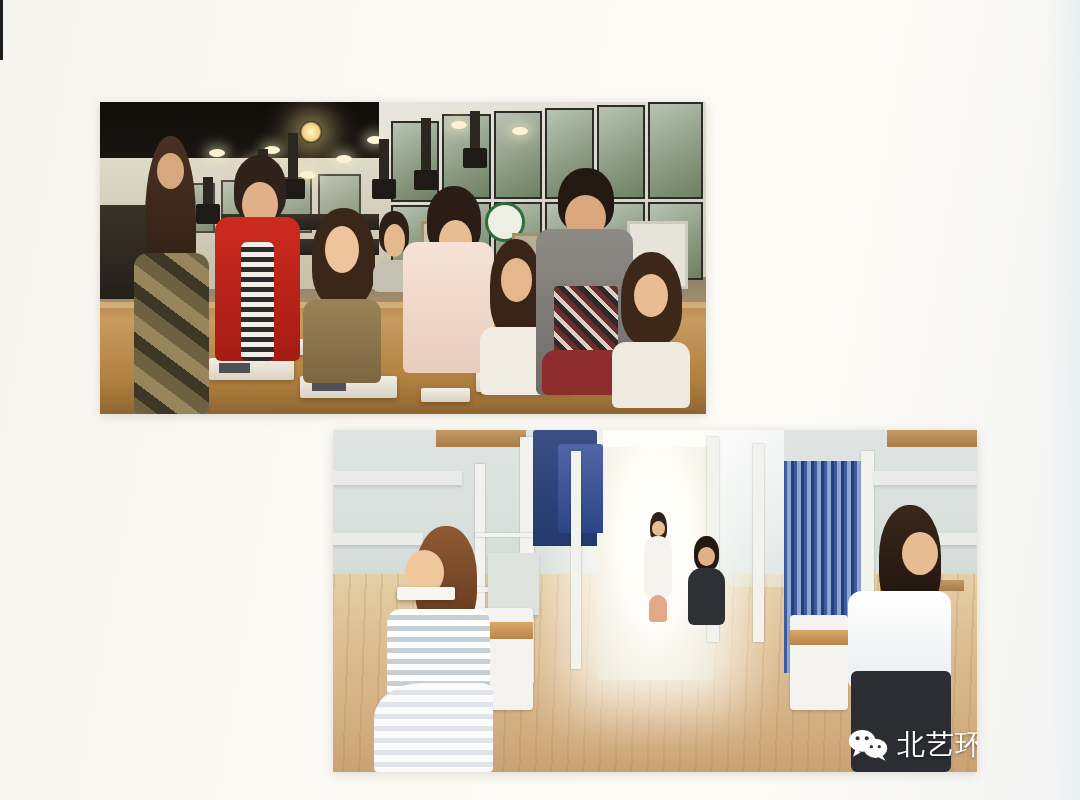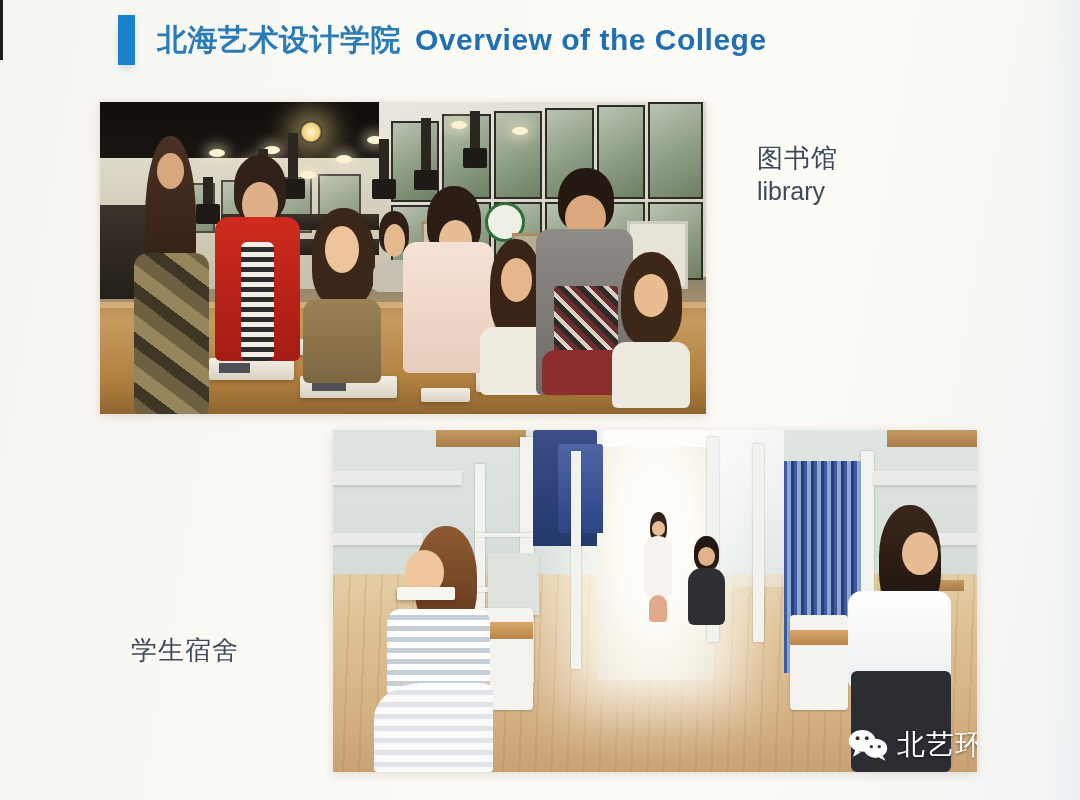--- a/index.html
+++ b/index.html
@@ -276,26 +276,20 @@
   }
 </style>
 </head>
 <body>
 
 <div class="slide">
 
   <div class="edge-left"></div>
   <div class="edge-right-wash"></div>
 
-  <div class="title-row">
-    <div class="title-bar"></div>
-    <div class="title-text">
-      <span class="title-cn">北海艺术设计学院</span><span class="title-en">Overview of the College</span>
-    </div>
-  </div>
 
   <div class="photo photo-library">
     <div class="lib">
       <div class="lib-ceiling"></div>
 
       <div class="lib-window-wall"></div>
       <div class="lib-glass" style="left:48%;top:6%;width:8%;height:26%;"></div>
       <div class="lib-glass" style="left:56.5%;top:4%;width:8%;height:27%;"></div>
       <div class="lib-glass" style="left:65%;top:3%;width:8%;height:28%;"></div>
       <div class="lib-glass" style="left:73.5%;top:2%;width:8%;height:29%;"></div>
@@ -406,24 +400,20 @@
       </div>
 
       <div class="person" style="left:84%;top:48%;width:14%;height:50%;">
         <div class="p-hair" style="left:14%;top:0;width:72%;height:60%;background:#3d2719;"></div>
         <div class="p-head" style="left:30%;top:14%;width:40%;height:28%;background:#e9bd91;"></div>
         <div class="p-body" style="left:4%;top:58%;width:92%;height:42%;background:#efeae0;"></div>
       </div>
     </div>
   </div>
 
-  <div class="caption caption-library">
-    <span class="cn">图书馆</span>
-    <span class="en">library</span>
-  </div>
 
   <div class="photo photo-dorm">
     <div class="dorm">
       <div class="dorm-ceiling"></div>
       <div class="dorm-wall left"></div>
       <div class="dorm-wall right"></div>
       <div class="dorm-floor"></div>
       <div class="dorm-end"></div>
 
       <div class="shelf-w" style="left:0;top:12%;width:20%;height:4%;"></div>
@@ -500,16 +490,15 @@
           <path d="M41 32 L45 39 L37 35 Z" fill="#ffffff"></path>
           <circle cx="28" cy="22" r="2" fill="#3a3228"></circle>
           <circle cx="37.5" cy="22" r="2" fill="#3a3228"></circle>
         </svg>
       </span>
       <span class="wm-text">北艺环艺小团</span>
     </div>
   </div>
 
   <div class="caption caption-dorm">
-    <span class="cn">学生宿舍</span>
   </div>
 
 </div>
 
 </body></html>

